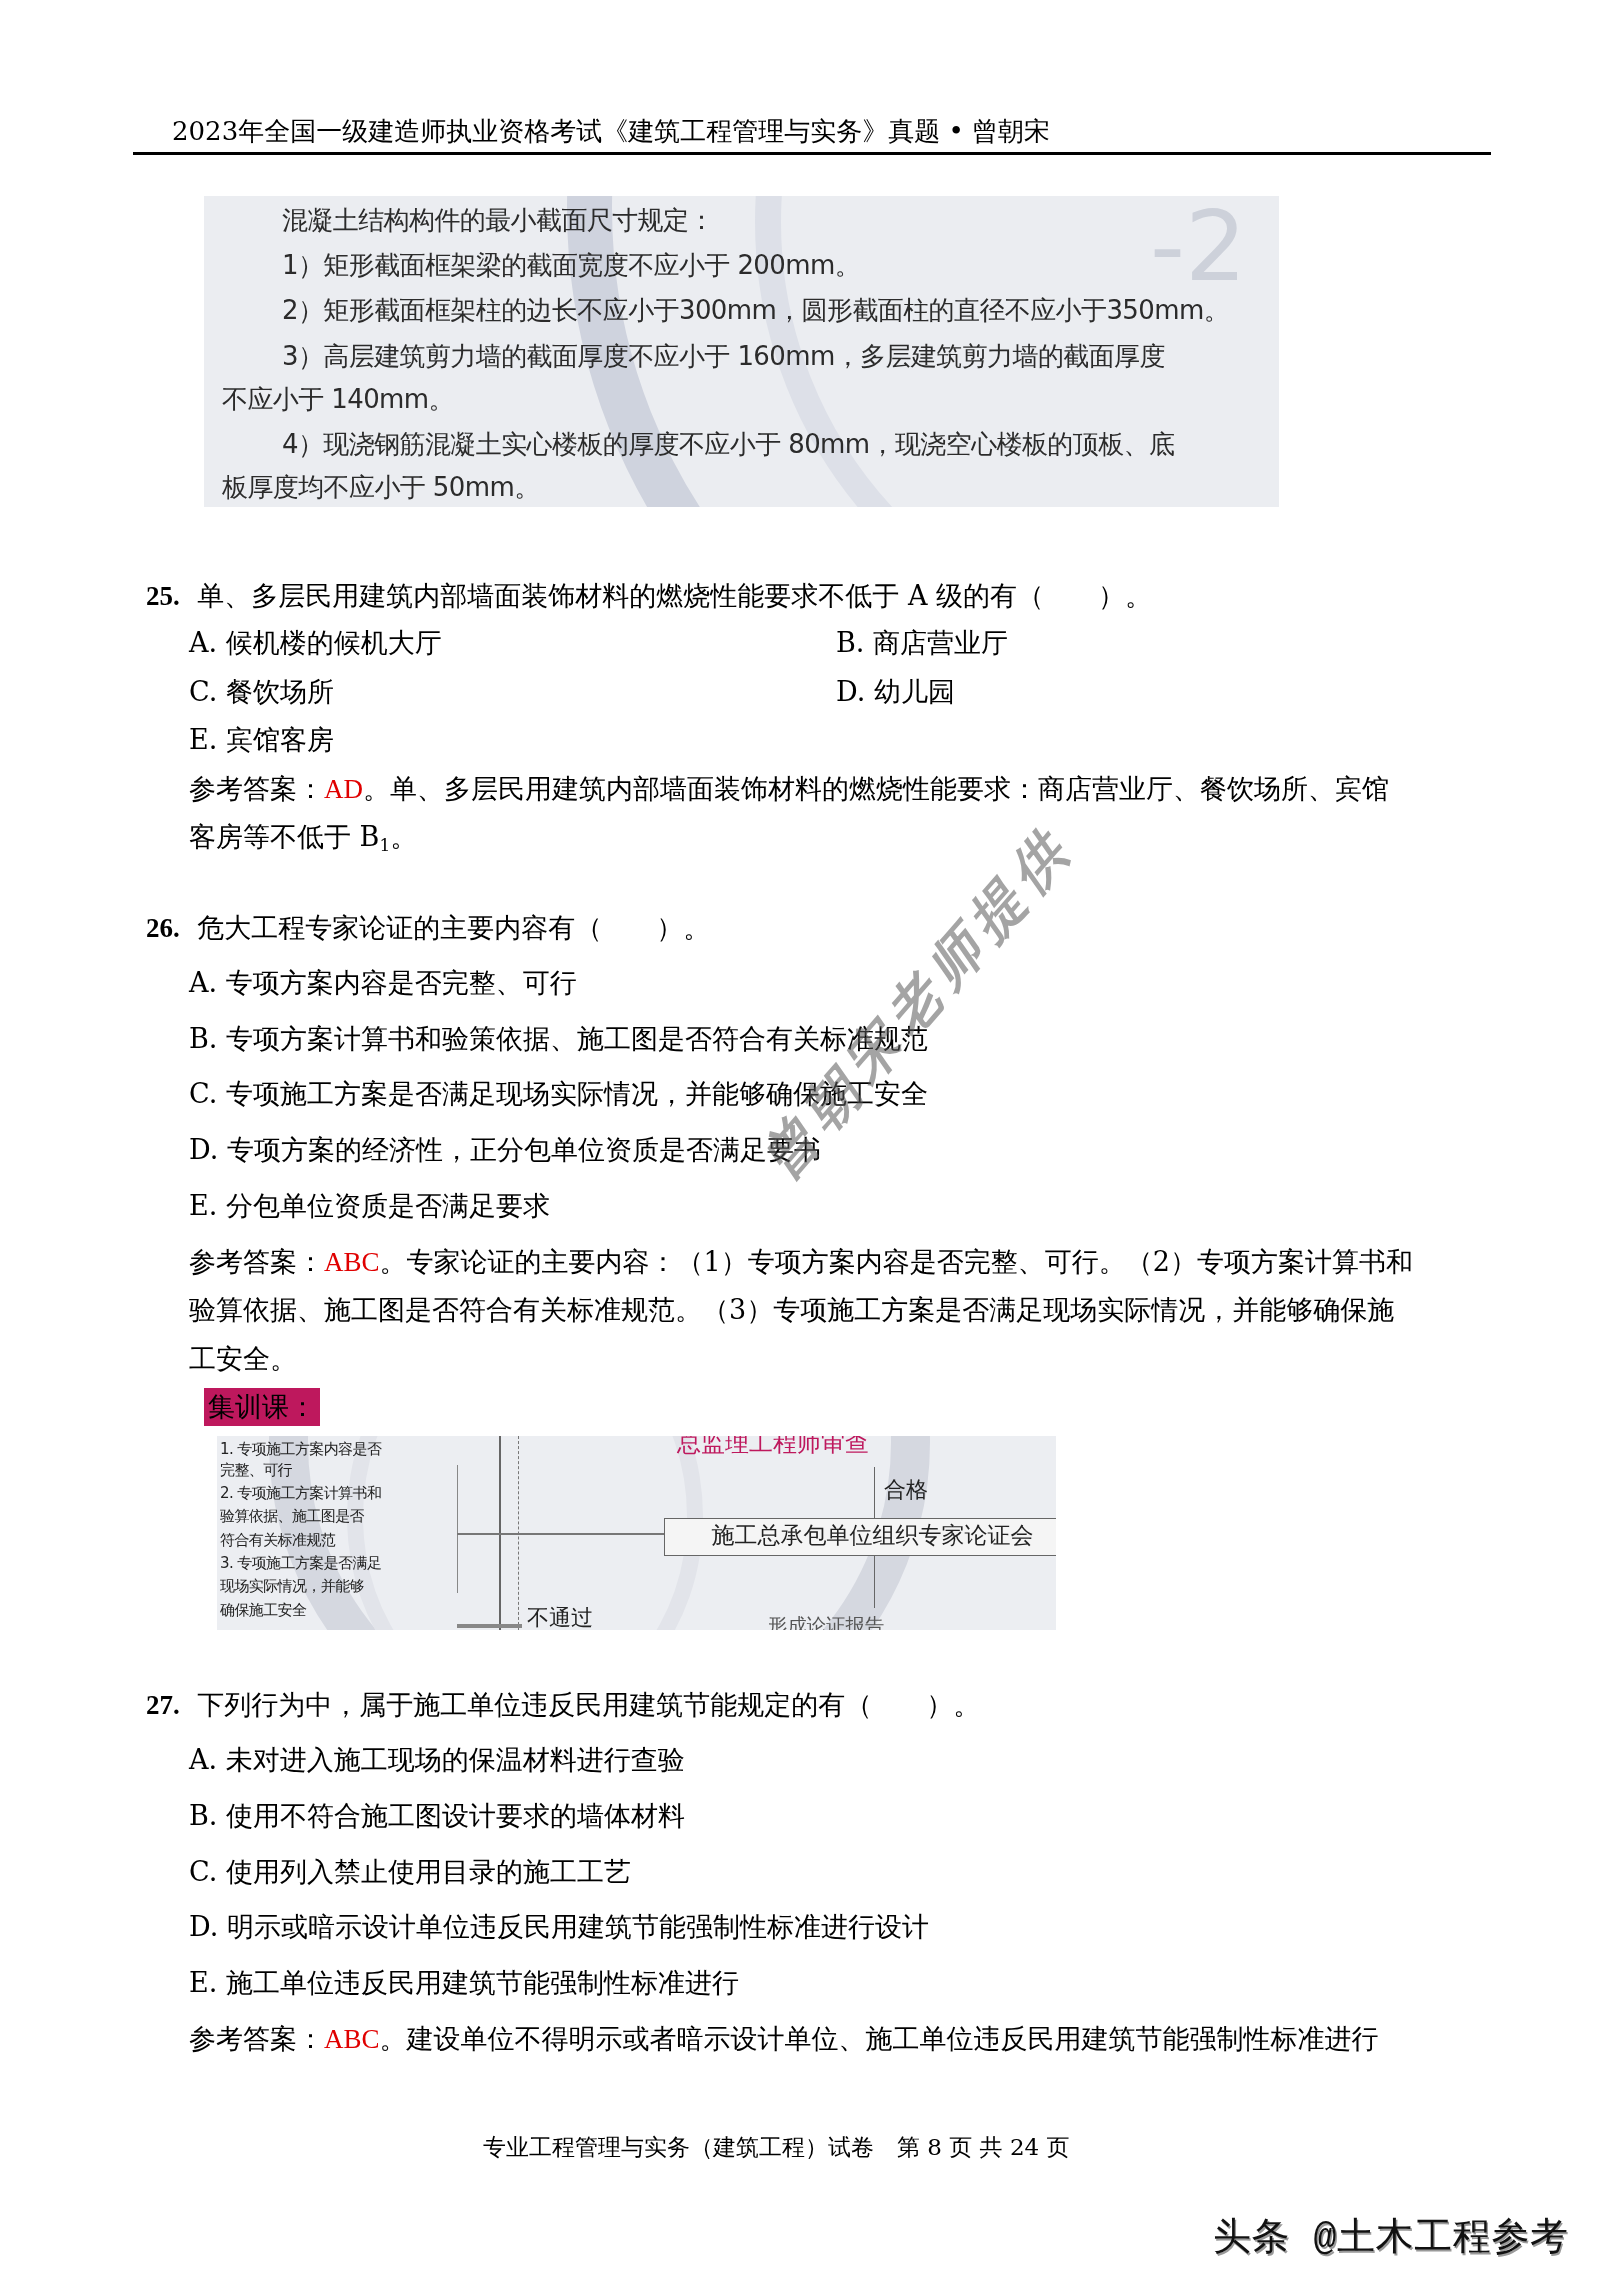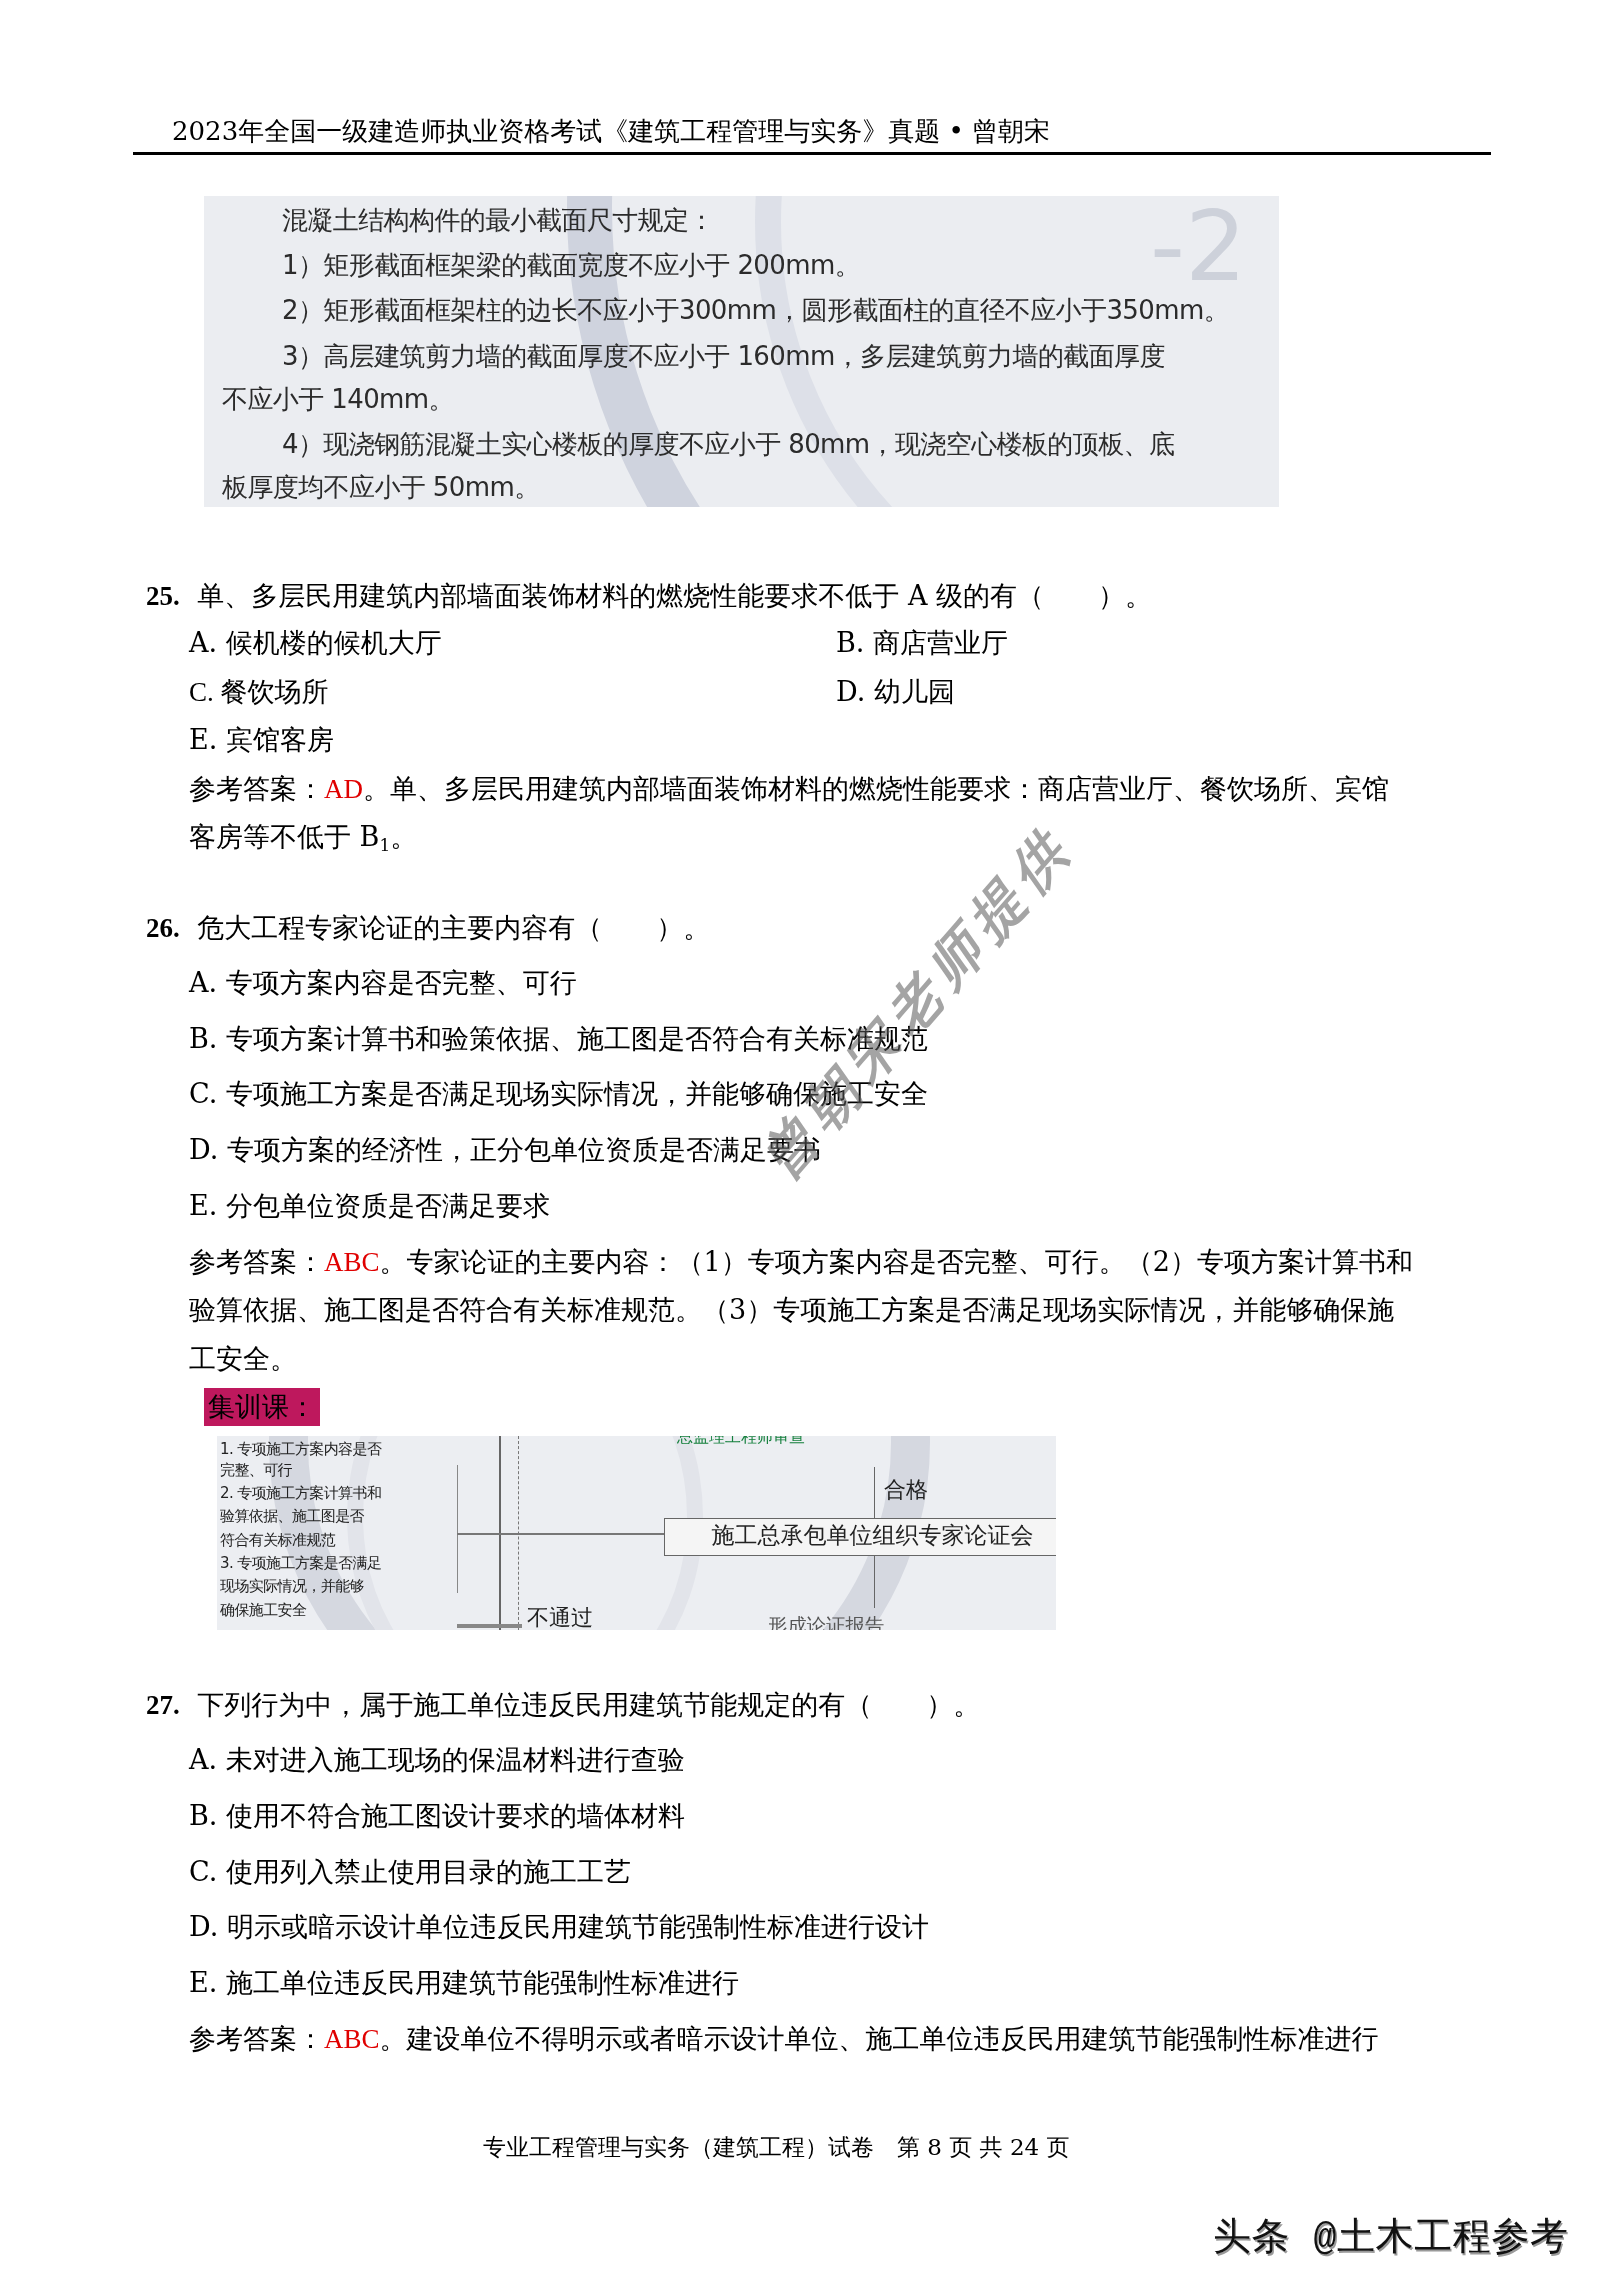--- a/index.html
+++ b/index.html
@@ -69,21 +69,21 @@
   <div class="line" style="left:146px; top:578px;">
     <span class="qnum">25.</span>
     <span style="margin-left:9px;">单、多层民用建筑内部墙面装饰材料的燃烧性能要求不低于 A 级的有（　　）。</span>
   </div>
   <div class="line" style="left:189px; top:625px;">
     <span>A.</span> <span>候机楼的候机大厅</span>
   </div>
   <div class="line" style="left:836px; top:625px;">
     <span>B.</span> <span>商店营业厅</span>
   </div>
-  <div class="line" style="left:189px; top:674px;font-family:Liberation Serif, serif;">
+  <div class="line" style="left:189px; top:674px;">
     <span>C.</span> <span>餐饮场所</span>
   </div>
   <div class="line" style="left:836px; top:674px;">
     <span>D.</span> <span>幼儿园</span>
   </div>
   <div class="line" style="left:189px; top:722px;">
     <span>E.</span> <span>宾馆客房</span>
   </div>
   <div class="line" style="left:189px; top:771px;">
     <span>参考答案：</span><span class="ans">AD</span><span>。单、多层民用建筑内部墙面装饰材料的燃烧性能要求：商店营业厅、餐饮场所、宾馆</span>
@@ -133,21 +133,21 @@
     <div class="lt" style="top:95px;">   符合有关标准规范</div>
     <div class="lt" style="top:118px;">3. 专项施工方案是否满足</div>
     <div class="lt" style="top:141px;">   现场实际情况，并能够</div>
     <div class="lt" style="top:165px;">   确保施工安全</div>
   </div>
   <div class="vline" style="left:240px; top:29px; height:128px; background:#888; width:1.3px;"></div>
   <div class="vline" style="left:282px; top:0; height:194px;"></div>
   <div class="dash" style="left:301px; top:0; height:194px;"></div>
   <div class="hline" style="left:240px; top:97px; width:214px;"></div>
   <div class="hline" style="left:240px; top:188px; width:65px; height:3.9px; background:#888;"></div>
-  <div class="lbl" style="left:460px; top:-9px; font-size:16px; color:#15803d;font-family:Liberation Serif, serif;">总监理工程师审查</div>
+  <div class="lbl" style="left:460px; top:-9px; font-size:24px; color:#be185d;font-family:Liberation Serif, serif;">总监理工程师审查</div>
   <div class="vline" style="left:657px; top:31px; height:52px; width:1.3px;"></div>
   <div class="lbl" style="left:667px; top:39px;">合格</div>
   <div class="box" style="left:447px; top:82px; width:415px; height:36px;">施工总承包单位组织专家论证会</div>
   <div class="vline" style="left:657px; top:120px; height:52px; width:1.3px;"></div>
   <div class="lbl" style="left:310px; top:167px;">不通过</div>
   <div class="lbl" style="left:551px; top:176px; font-size:19.4px; color:#555;">形成论证报告</div>
 </div>
 
 <div>
   <div class="line" style="left:146px; top:1687px;">

